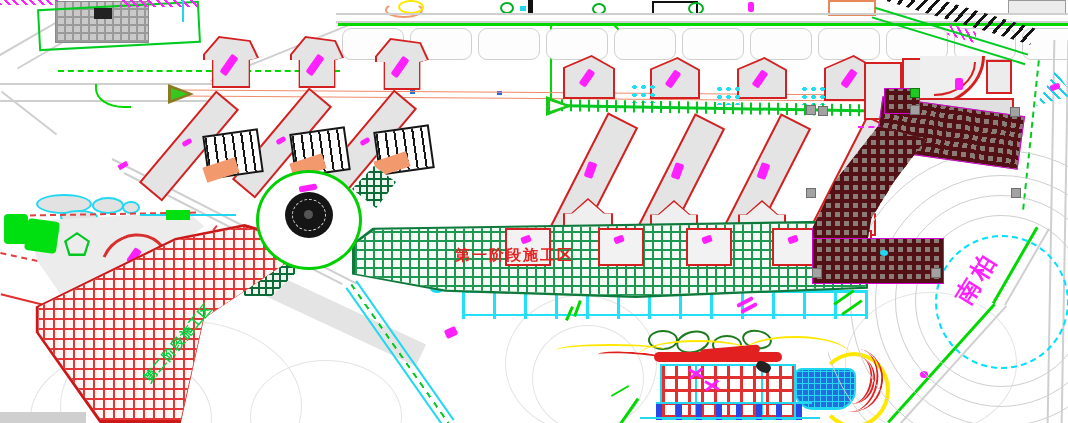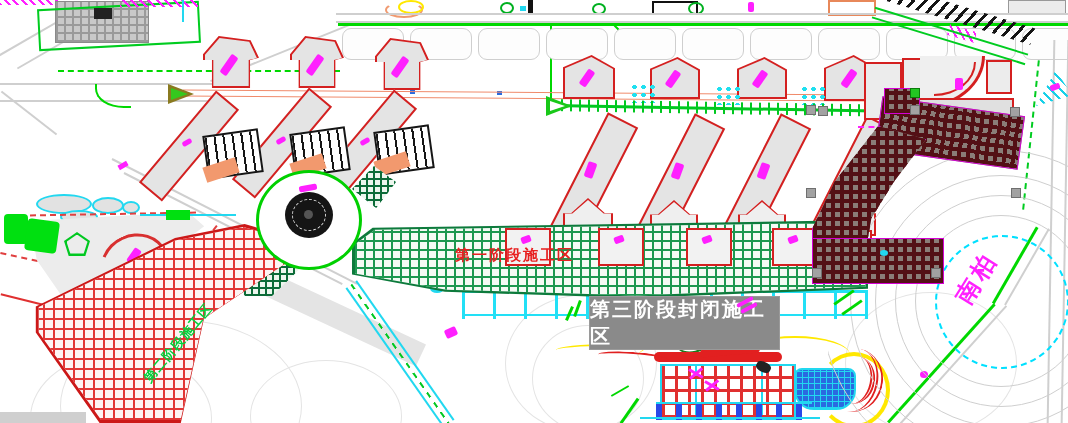--- a/index.html
+++ b/index.html
@@ -196,23 +196,20 @@
     </div>
   <div class="a" style="left:772px;top:228px;width:42px;height:34px;background:#f2f2f2;border:2.5px solid #d42020;z-index:5;">
       <div class="a pill" style="left:14px;top:6px;width:10px;height:7px;transform:rotate(-20deg);"></div>
     </div>
   <div class="a" style="left:844px;top:230px;width:24px;height:32px;background:#f2f2f2;border:2.5px solid #d42020;z-index:5;"></div>
   <div class="a txt-phase1" style="left:455px;top:246px;width:150px;">第一阶段施工区</div>
 
   <div class="a comb-c" style="left:462px;top:290px;width:406px;height:26px;z-index:3;"></div>
   <div class="a" style="left:462px;top:314px;width:406px;height:2px;background:#22e0f6;z-index:3;"></div>
 
-  <div class="a label3" style="left:589px;top:296px;width:189px;height:52px;">
-      <span>第三阶段封闭施工区</span>
-    </div>
   <div class="a gline" style="left:568px;top:306px;width:3px;height:15px;transform:rotate(24deg);z-index:11;"></div>
   <div class="a gline" style="left:576px;top:300px;width:3px;height:17px;transform:rotate(20deg);z-index:11;"></div>
   <div class="a gline" style="left:832px;top:296px;width:24px;height:3px;transform:rotate(-35deg);z-index:11;"></div>
   <div class="a gline" style="left:840px;top:306px;width:24px;height:3px;transform:rotate(-35deg);z-index:11;"></div>
   <div class="a pill" style="left:736px;top:300px;width:18px;height:4px;transform:rotate(-28deg);z-index:11;"></div>
   <div class="a pill" style="left:740px;top:306px;width:18px;height:4px;transform:rotate(-28deg);z-index:11;"></div>
   <div class="a" style="left:556px;top:344px;width:110px;height:10px;border-top:2.5px solid #ffe800;border-radius:50%;z-index:6;"></div>
   <div class="a" style="left:598px;top:352px;width:70px;height:8px;border-top:2px solid #e02020;border-radius:50%;transform:rotate(4deg);z-index:6;"></div>
 
   <div class="a" style="left:26px;top:208px;width:180px;height:130px;background:#ececec;clip-path:polygon(2% 10%,90% 3%,99% 14%,60% 55%,50% 100%,34% 96%,6% 40%);z-index:2;"></div>

